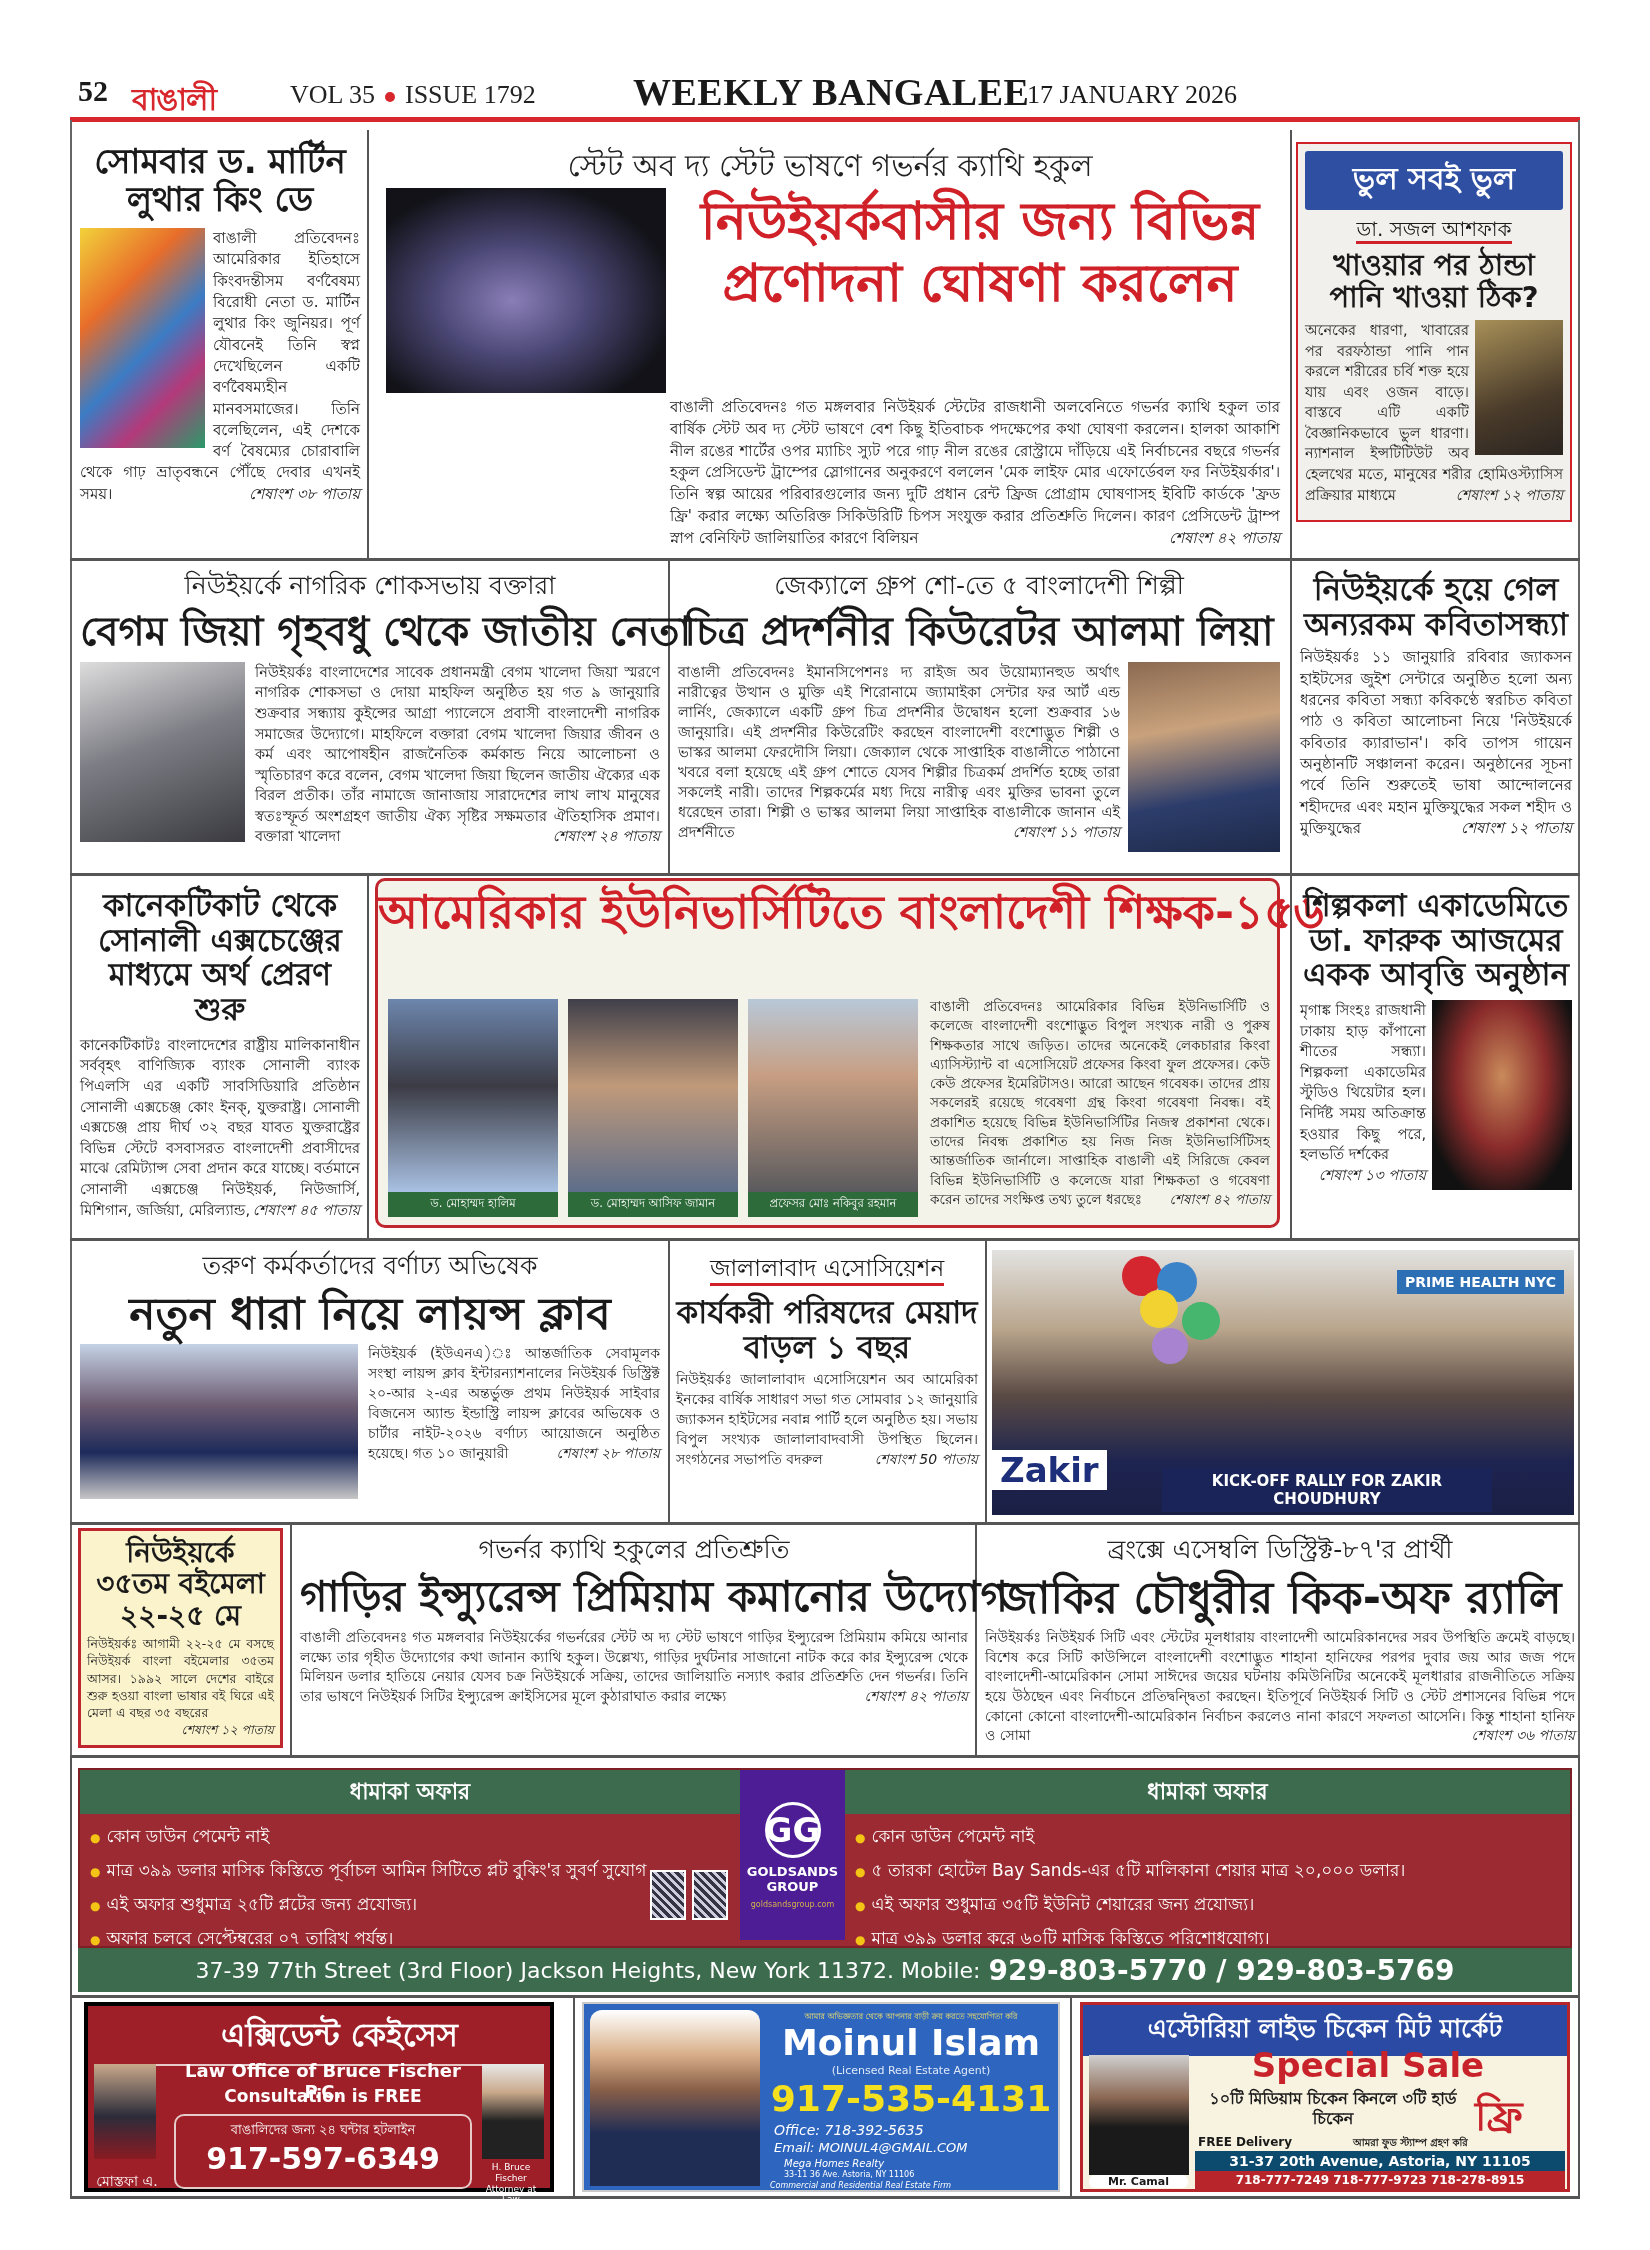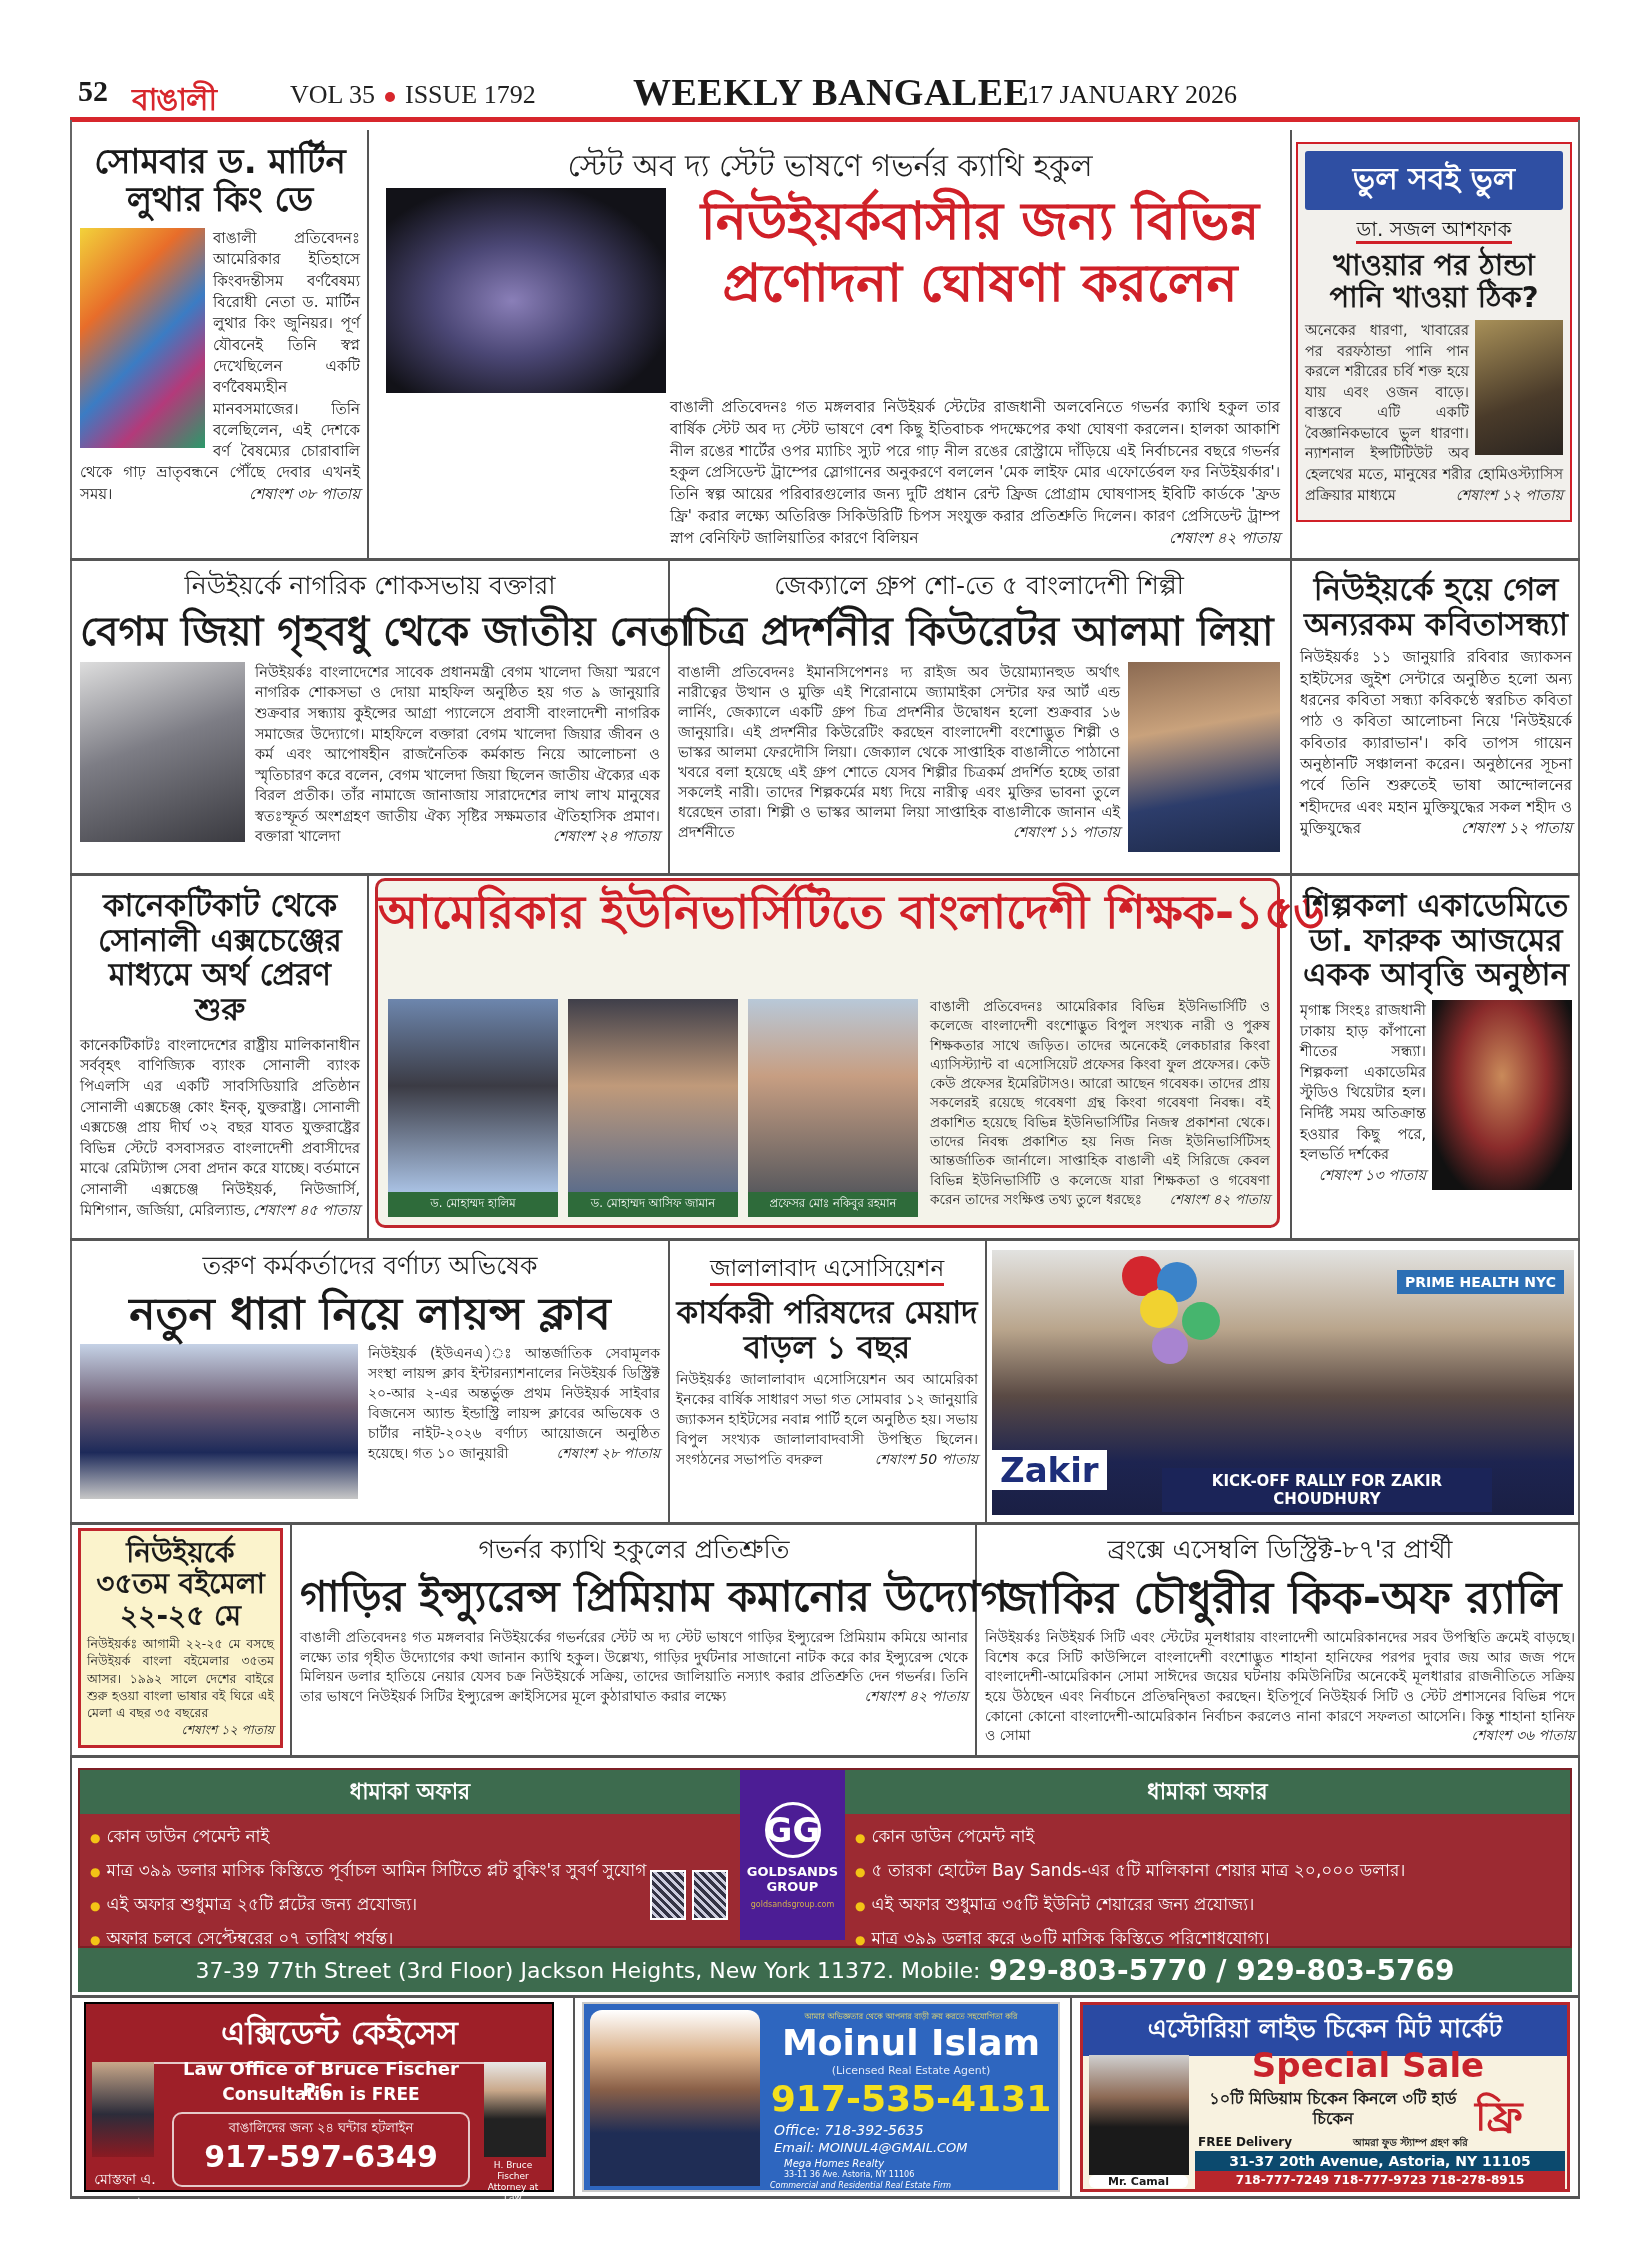--- a/index.html
+++ b/index.html
@@ -257,21 +257,21 @@
   <b>929-803-5770 / 929-803-5769</b>
 </div>
 
 <div class="abs hr" style="left:70px;top:1995px;width:1510px;"></div>
 <div class="abs vr" style="left:573px;top:1998px;height:200px;"></div>
 <div class="abs vr" style="left:1070px;top:1998px;height:200px;"></div>
 <div class="abs hr" style="left:70px;top:2196px;width:1510px;"></div>
 <div class="abs vr" style="left:70px;top:1755px;height:443px;"></div>
 <div class="abs vr" style="left:1578px;top:1755px;height:443px;"></div>
 
-<div class="abs bottom-ad" style="left:84px;width:470px;background:#9e1f28;border:2px solid #000000;color:#fff;padding-left:41px;">
+<div class="abs bottom-ad" style="left:84px;width:470px;background:#9e1f28;border:4px solid #000000;color:#fff;padding-left:41px;">
   <div style="text-align:center;font-size:32px;font-weight:bold;padding-top:4px;border-bottom:2px solid #e6c9c9;margin:0 8px;">এক্সিডেন্ট কেইসেস</div>
   <div class="photo" style="position:absolute;left:6px;top:58px;width:62px;height:95px;background:linear-gradient(180deg,#c9a88a,#2c2c3a 55%,#8a1a22);"></div>
   <div class="photo" style="position:absolute;right:6px;top:58px;width:62px;height:95px;background:linear-gradient(180deg,#e8e8e8,#c9a88a 30%,#222 60%);"></div>
   <div style="position:absolute;left:76px;top:54px;width:318px;text-align:center;font-size:18px;font-weight:bold;">Law Office of Bruce Fischer P.C.</div>
   <div style="position:absolute;left:76px;top:80px;width:318px;text-align:center;font-size:17px;font-weight:bold;">Consultation is FREE</div>
   <div style="position:absolute;left:86px;top:108px;width:298px;height:75px;border:2px solid #e6c9c9;border-radius:10px;text-align:center;">
     <div style="font-size:13px;padding-top:4px;">বাঙালিদের জন্য ২৪ ঘন্টার হটলাইন</div>
     <div style="font-size:30px;font-weight:bold;">917-597-6349</div>
   </div>
   <div style="position:absolute;left:4px;top:164px;width:70px;font-size:14px;text-align:center;">মোস্তফা এ. মজুমদার LLM</div>

